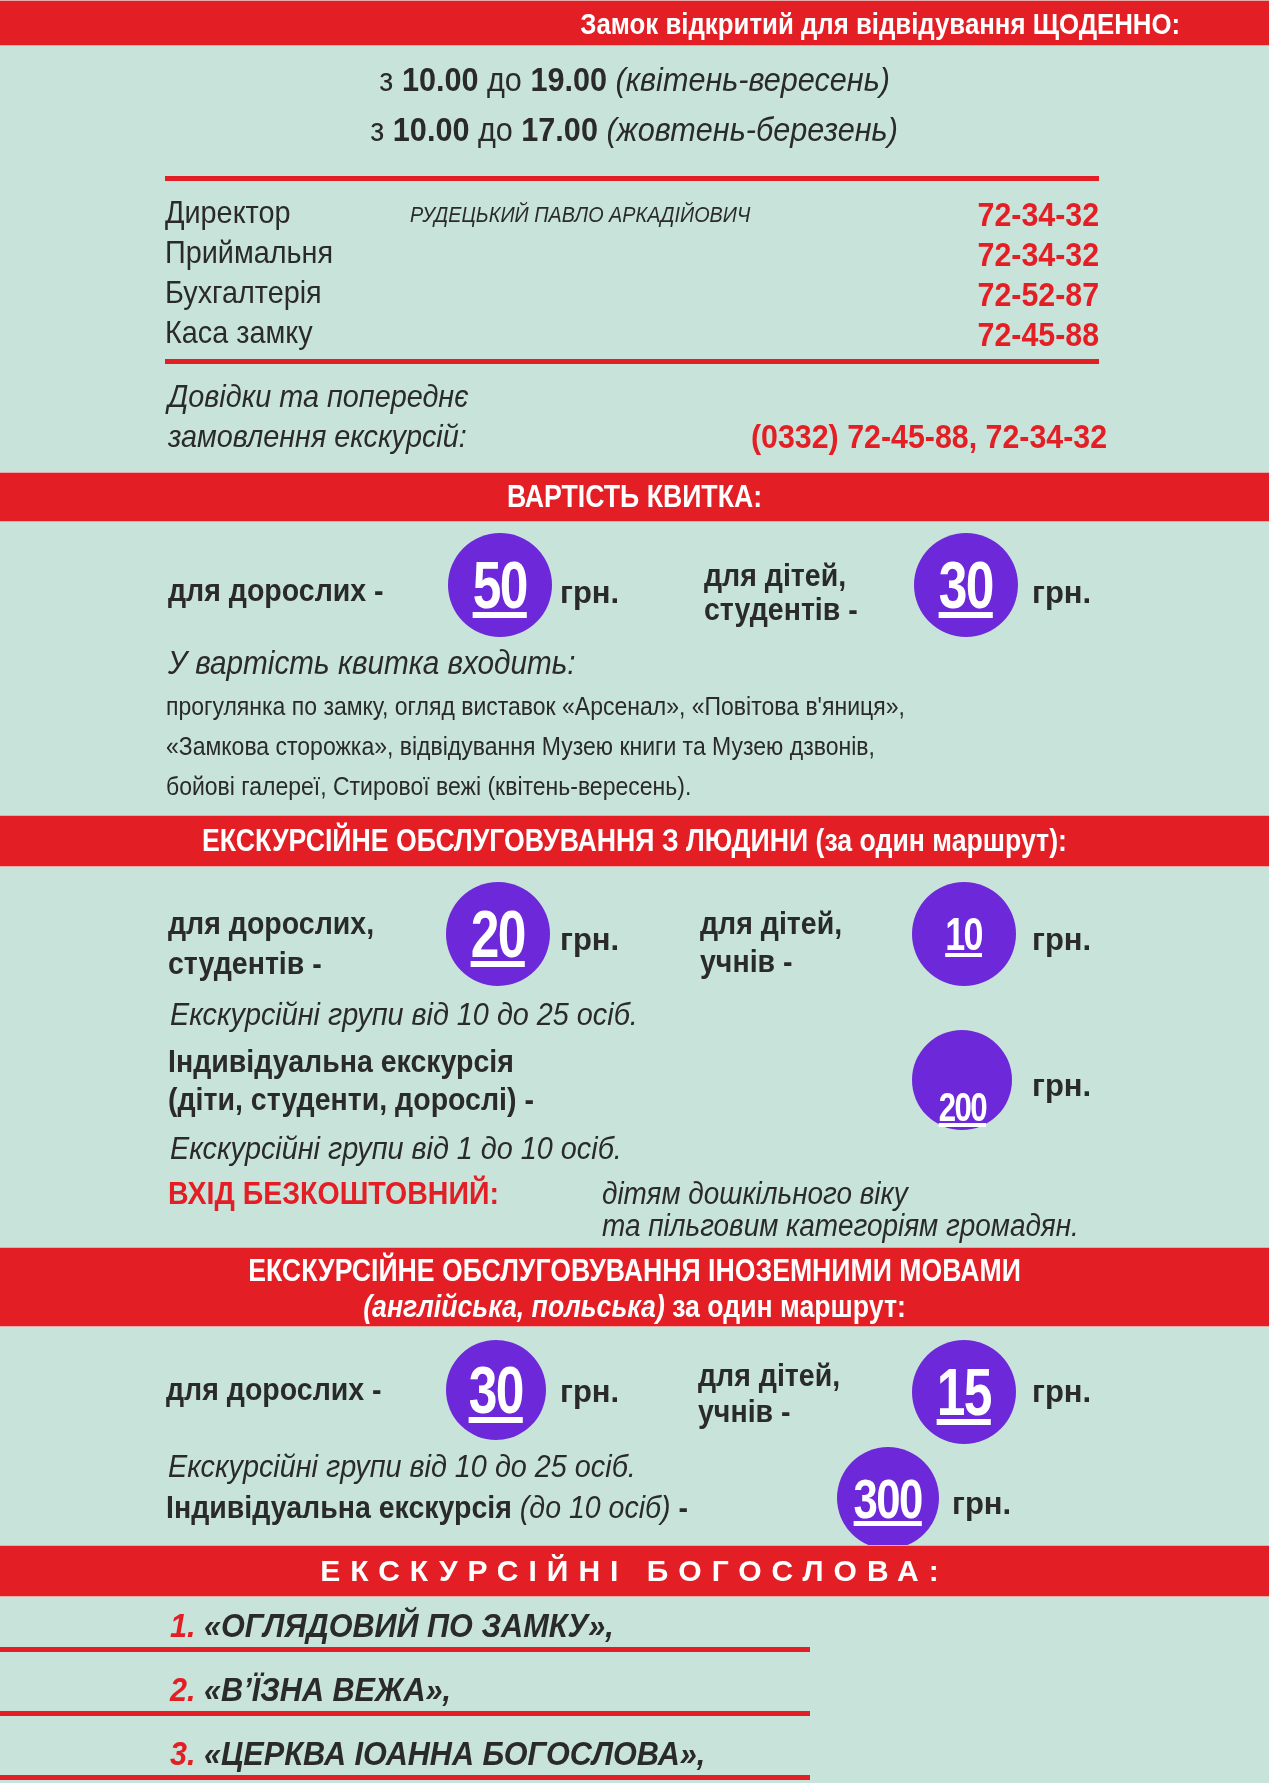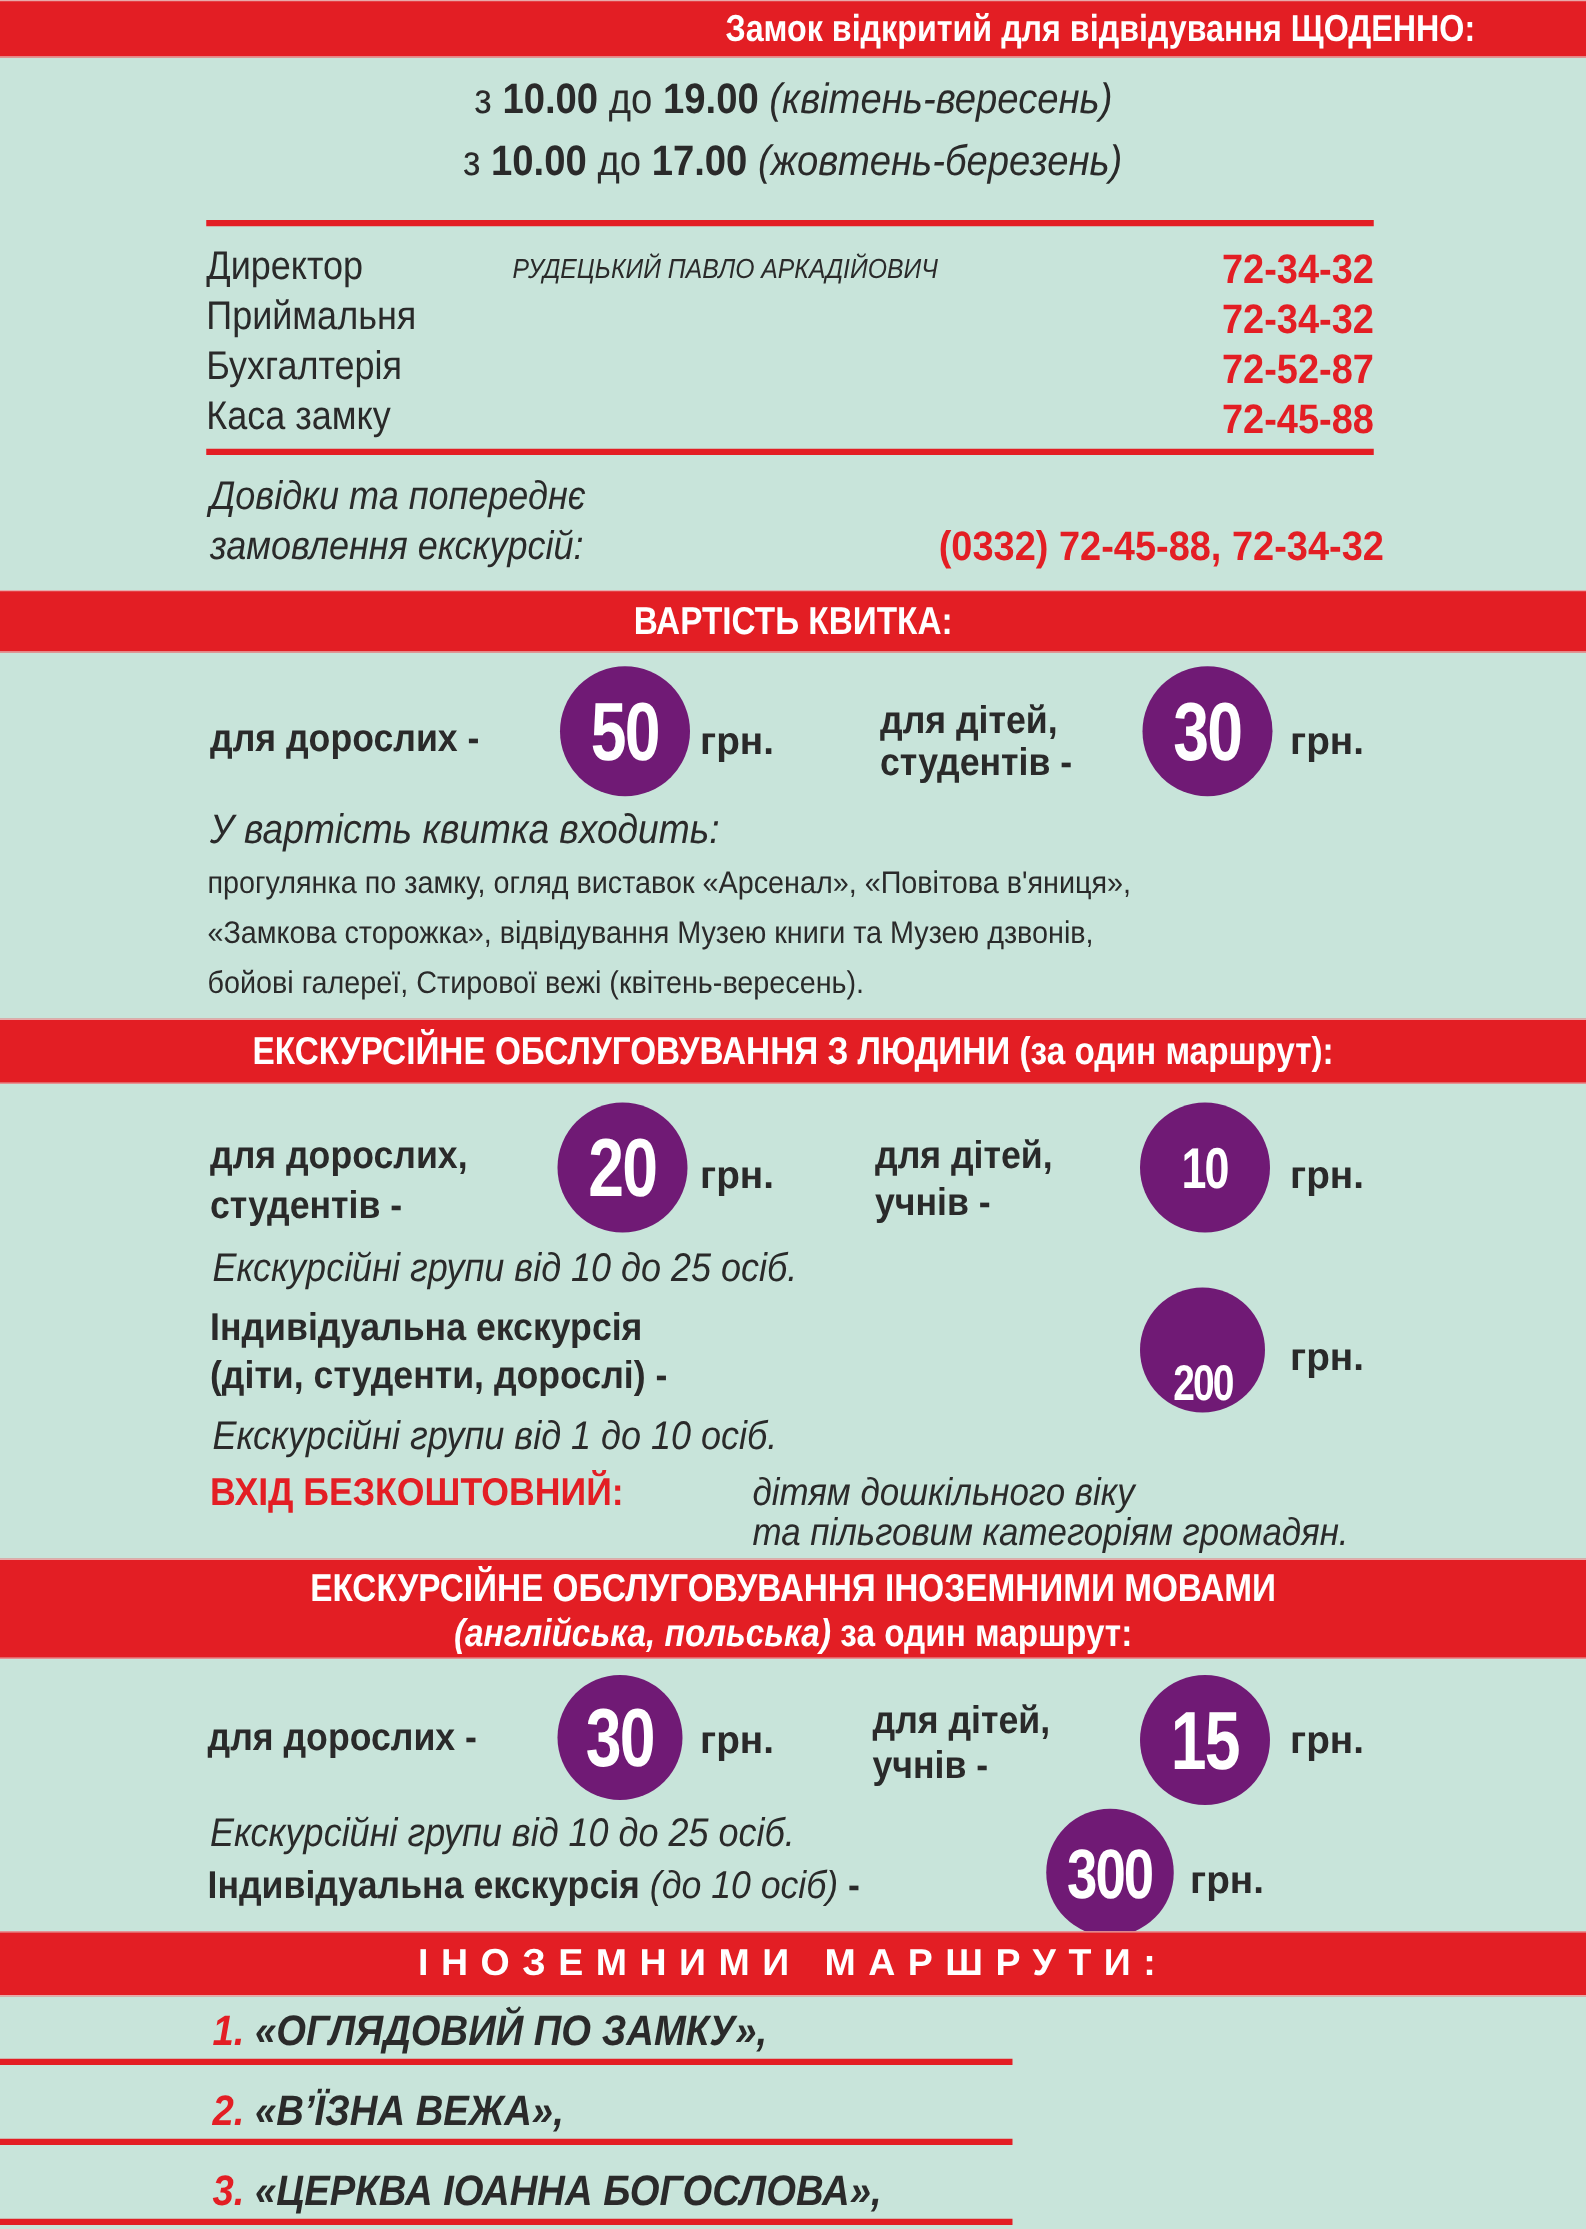--- a/index.html
+++ b/index.html
@@ -7,22 +7,22 @@
     body { position: relative; font-family: "Liberation Sans", sans-serif; color: #2a2a2a; }
     .abs { position: absolute; white-space: nowrap; }
     .banner { position: absolute; left: 0; width: 1269px; background: #e31e24; color: #fff;
       font-weight: bold; text-align: center; border-top: 1px solid #e8a9a9; border-bottom: 1px solid #e8a9a9; }
     .banner .t { display: block; font-stretch: condensed; transform: scaleX(0.86); transform-origin: center; }
     .rule { position: absolute; height: 5px; background: #e31e24; }
     .cond { display: inline-block; transform-origin: left center; }
     .red { color: #e31e24; }
     .b { font-weight: bold; }
     .i { font-style: italic; }
-    .circle { position: absolute; border-radius: 50%; background: #701a75; color: #fff;
-      font-weight: bold; display: flex; align-items: center; justify-content: center; }
+    .circle { position: absolute; border-radius: 50%; background: #6d28d9; color: #fff;
+      font-weight: bold; display: flex; align-items: center; justify-content: center; text-decoration: underline; }
     .circle span { display: inline-block; transform: scaleX(0.78); letter-spacing: -2px; }
     .lbl { font-weight: bold; font-size: 31px; line-height: 32px; }
     .grn { font-weight: bold; font-size: 31px; }
   </style>
 </head>
 <body>
 
 <div class="banner" style="top:0;height:46px;text-align:right;">
   <span class="t" style="font-size:30px;line-height:45px;">Замок відкритий для відвідування ЩОДЕННО:</span>
 </div>
@@ -149,21 +149,21 @@
   <span class="b">Індивідуальна екскурсія</span>
   <span class="i">(до 10 осіб)</span>
   <span class="b">-</span>
 </div>
 <div class="circle" style="top:1447px;left:837px;width:102px;height:102px;font-size:56px;">
   <span>300</span>
 </div>
 <div class="abs grn" style="top:1486px;left:952px;">грн.</div>
 
 <div class="banner" style="top:1545px;height:52px;">
-  <span style="display:block;font-size:30px;line-height:50px;letter-spacing:10px;">ІНОЗЕМНИМИ МАРШРУТИ:</span>
+  <span style="display:block;font-size:30px;line-height:50px;letter-spacing:10px;">ЕКСКУРСІЙНІ БОГОСЛОВА:</span>
 </div>
 
 <div>
   <div class="abs b i" style="top:1606px;left:170px;font-size:34px;transform:scaleX(0.9);transform-origin:left;">
     <span class="red">1.</span>
     <span>«ОГЛЯДОВИЙ ПО ЗАМКУ»,</span>
   </div>
   <div class="rule" style="top:1647px;left:0;width:810px;"></div>
 
   <div class="abs b i" style="top:1670px;left:170px;font-size:34px;transform:scaleX(0.9);transform-origin:left;">

